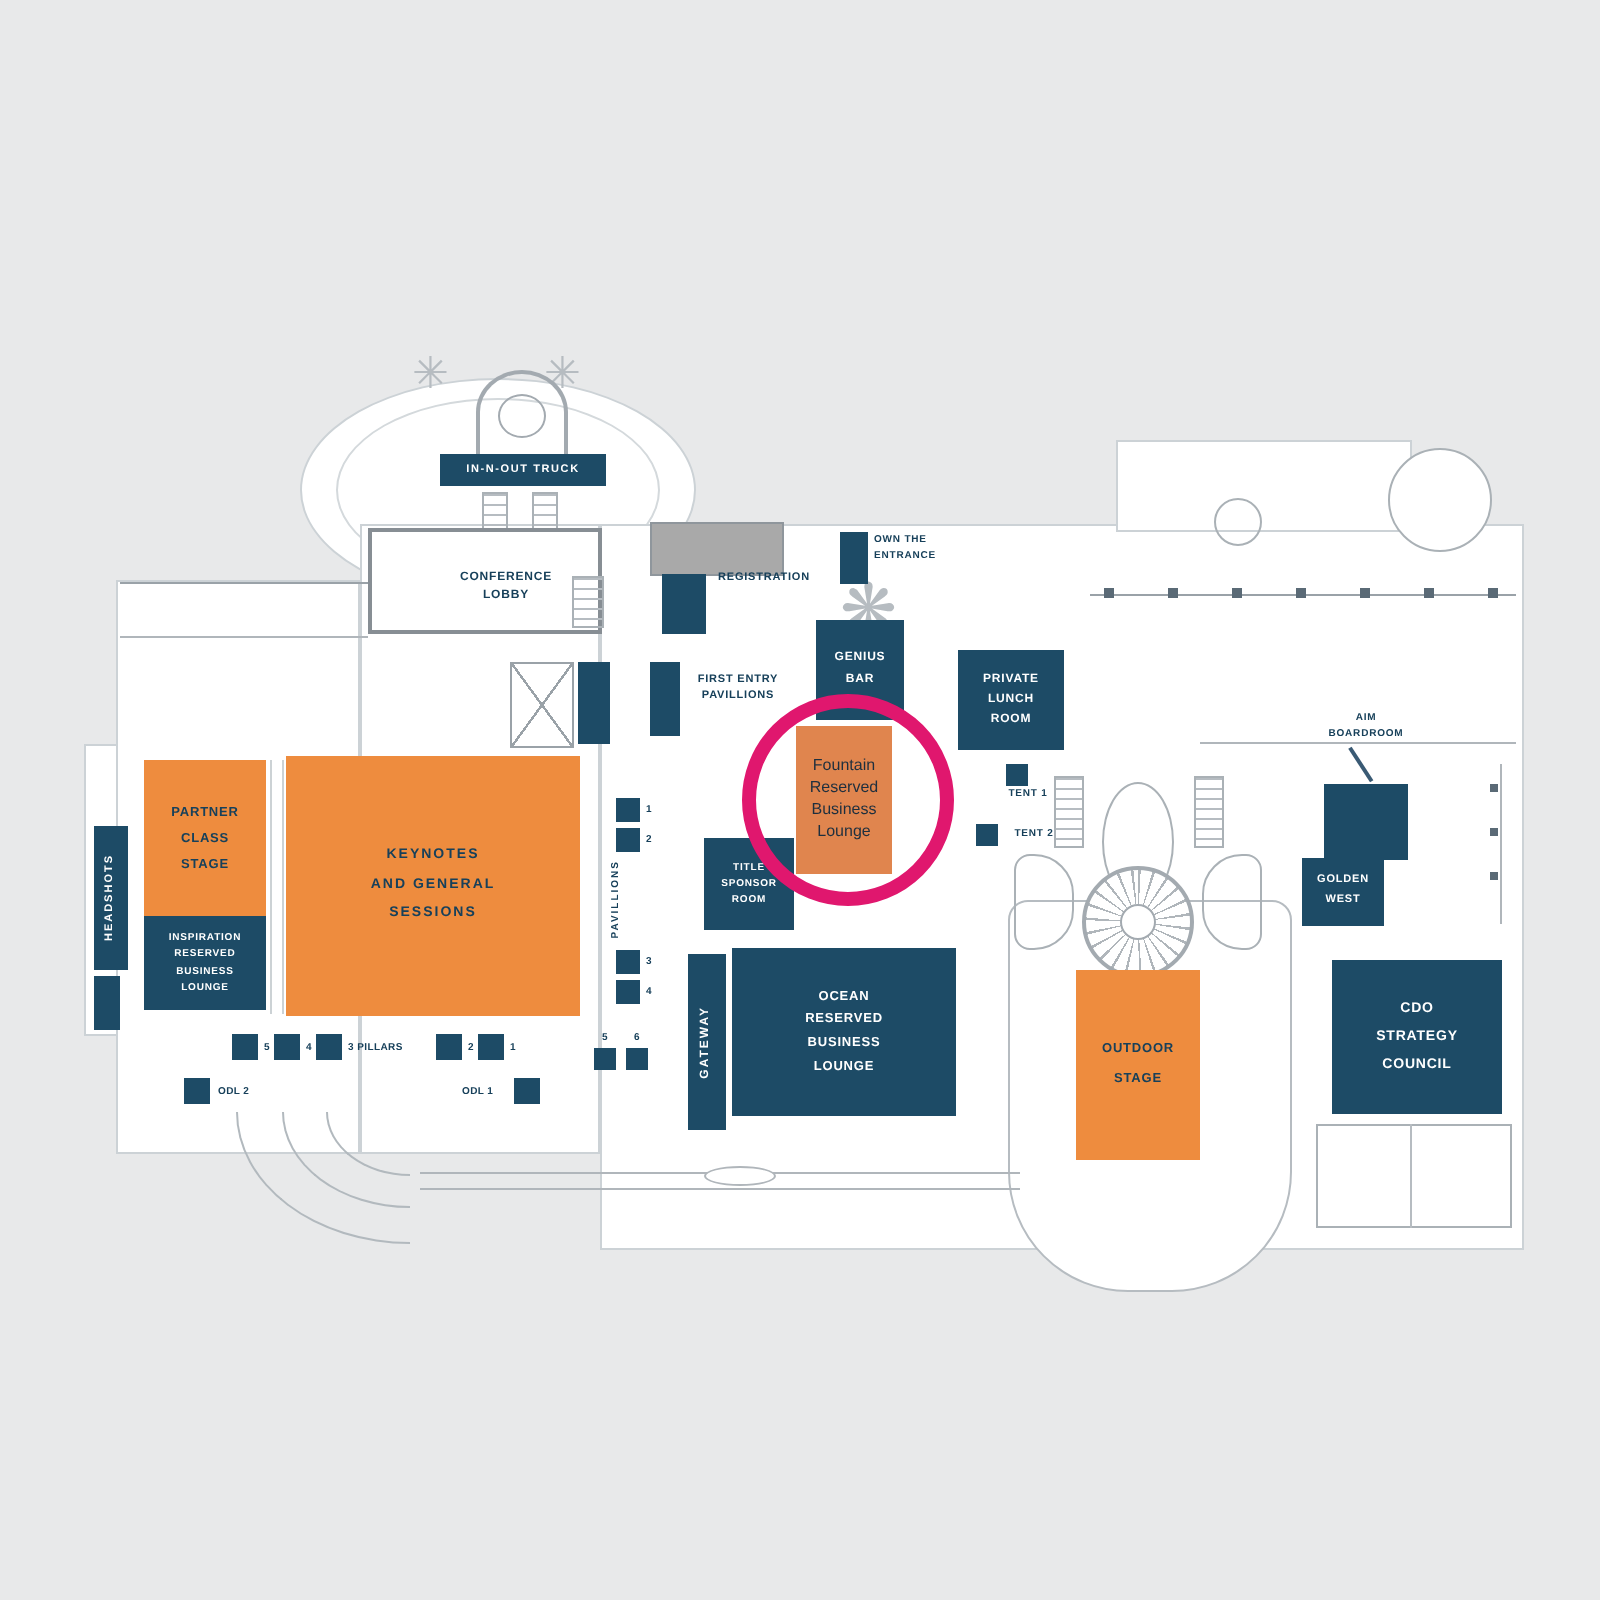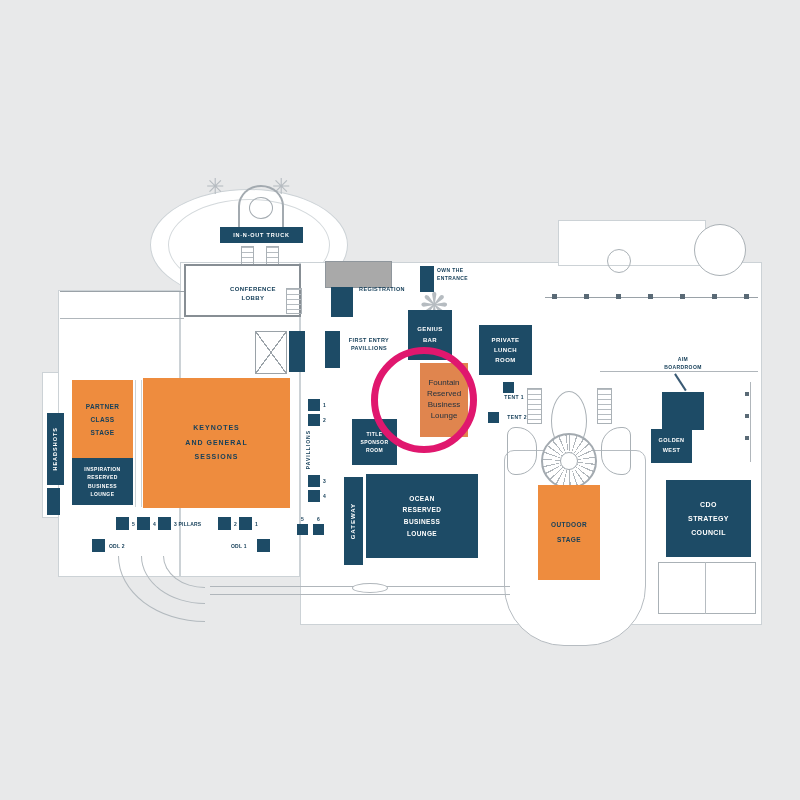--- a/index.html
+++ b/index.html
@@ -111,21 +111,21 @@
 BAR</div>
   <div class="room z4" style="left:479px;top:325px;width:53px;height:50px;line-height:1.7;">PRIVATE
 LUNCH
 ROOM</div>
 
   <div class="plain z4" style="left:339px;top:336px;width:60px;font-size:5.5px;">FIRST ENTRY
 PAVILLIONS</div>
   <div class="sq z4" style="left:289px;top:331px;width:16px;height:41px;"></div>
   <div class="sq z4" style="left:325px;top:331px;width:15px;height:37px;"></div>
 
-  <div class="room z4" style="left:420px;top:363px;width:48px;height:74px;background:#e0854e;color:#1e2f3e;font-size:8px;font-weight:400;letter-spacing:0;line-height:1.35;">Fountain
+  <div class="room z4" style="left:398px;top:363px;width:48px;height:74px;background:#e0854e;color:#1e2f3e;font-size:8px;font-weight:400;letter-spacing:0;line-height:1.35;">Fountain
 Reserved
 Business
 Lounge</div>
   <div class="ring" style="left:371px;top:347px;width:106px;height:106px;"></div>
 
   <div class="sq z4" style="left:503px;top:382px;width:11px;height:11px;"></div>
   <div class="plain z4" style="left:498px;top:394px;width:32px;font-size:5px;">TENT 1</div>
   <div class="sq z4" style="left:488px;top:412px;width:11px;height:11px;"></div>
   <div class="plain z4" style="left:501px;top:414px;width:32px;font-size:5px;">TENT 2</div>
 

